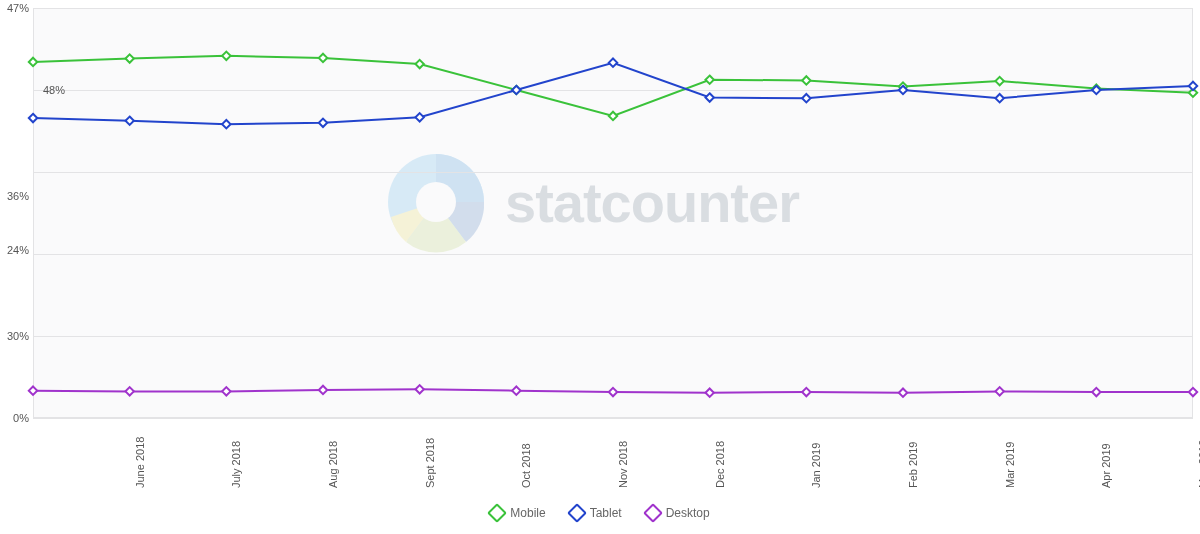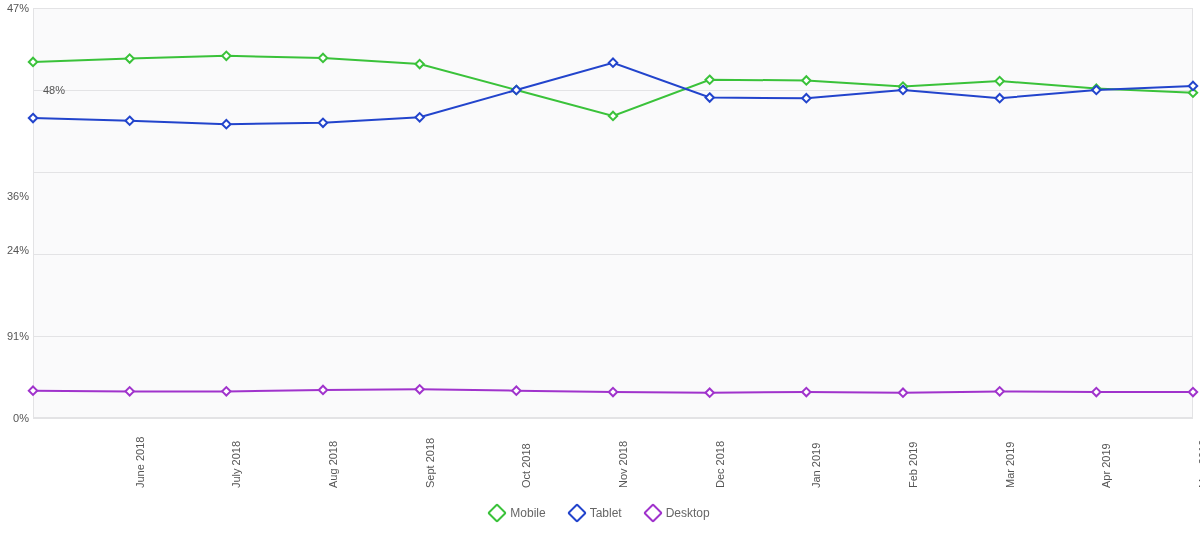--- a/index.html
+++ b/index.html
@@ -93,20 +93,31 @@
     letter-spacing: -1px;
   }
 </style>
 </head>
 <body>
 
 <div class="chart-wrap">
 
   <div class="plot-bg" id="plot-bg" style="left: 33px; top: 8px; width: 1160px; height: 410px;"></div>
 
+  <div class="watermark" id="watermark" style="left: 381px; top: 147.4px;">
+    <svg width="110" height="110" viewBox="0 0 110 110">
+      <circle cx="55" cy="55" r="48" fill="#5fb4e6"></circle>
+      <path d="M55 7 A48 48 0 0 1 103 55 L55 55 Z" fill="#3a8fd6"></path>
+      <path d="M55 55 L103 55 A48 48 0 0 1 85 95 Z" fill="#4879b8"></path>
+      <path d="M55 55 L85 95 A48 48 0 0 1 25 95 Z" fill="#b8d070"></path>
+      <path d="M55 55 L25 95 A48 48 0 0 1 10 70 Z" fill="#e8d95a"></path>
+      <circle cx="55" cy="55" r="20" fill="#fafafb"></circle>
+    </svg>
+    <span class="watermark-text">statcounter</span>
+  </div>
 
   <svg class="plot" id="plot-svg" width="1200" height="534" viewBox="0 0 1200 534">
       <line x1="33" x2="1193" y1="418.5" y2="418.5" class="grid-line"></line>
       <line x1="33" x2="1193" y1="336.5" y2="336.5" class="grid-line"></line>
       <line x1="33" x2="1193" y1="254.5" y2="254.5" class="grid-line"></line>
       <line x1="33" x2="1193" y1="172.5" y2="172.5" class="grid-line"></line>
       <line x1="33" x2="1193" y1="90.5" y2="90.5" class="grid-line"></line>
       <line x1="33" x2="1193" y1="8.5" y2="8.5" class="grid-line"></line>
       <path d="M33.0 62.0 L129.7 58.6 L226.3 55.8 L323.0 57.9 L419.7 64.0 L516.3 90.0 L613.0 116.0 L709.7 79.8 L806.3 80.4 L903.0 86.6 L999.7 81.1 L1096.3 88.6 L1193.0 92.7" class="series-line" stroke="#3ac23a"></path>
       <path d="M 33 57.78333333333329 L 37.2 61.98333333333329 L 33 66.1833333333333 L 28.8 61.98333333333329 Z" class="series-point" stroke="#3ac23a"></path>
@@ -147,21 +158,21 @@
       <path d="M 709.6666666666667 388.51666666666665 L 713.8666666666668 392.71666666666664 L 709.6666666666667 396.91666666666663 L 705.4666666666667 392.71666666666664 Z" class="series-point" stroke="#a033cc"></path>
       <path d="M 806.3333333333333 387.83333333333337 L 810.5333333333333 392.03333333333336 L 806.3333333333333 396.23333333333335 L 802.1333333333332 392.03333333333336 Z" class="series-point" stroke="#a033cc"></path>
       <path d="M 903 388.51666666666665 L 907.2 392.71666666666664 L 903 396.91666666666663 L 898.8 392.71666666666664 Z" class="series-point" stroke="#a033cc"></path>
       <path d="M 999.6666666666667 387.15000000000003 L 1003.8666666666668 391.35 L 999.6666666666667 395.55 L 995.4666666666667 391.35 Z" class="series-point" stroke="#a033cc"></path>
       <path d="M 1096.3333333333333 387.83333333333337 L 1100.5333333333333 392.03333333333336 L 1096.3333333333333 396.23333333333335 L 1092.1333333333332 392.03333333333336 Z" class="series-point" stroke="#a033cc"></path>
       <path d="M 1193 387.83333333333337 L 1197.2 392.03333333333336 L 1193 396.23333333333335 L 1188.8 392.03333333333336 Z" class="series-point" stroke="#a033cc"></path>
     </svg>
 
   <div id="y-labels">
       <div class="y-tick-label" style="left: 1px; top: 412px;">0%</div>
-      <div class="y-tick-label" style="left: 1px; top: 330px;">91%</div>
+      <div class="y-tick-label" style="left: 1px; top: 330px;">30%</div>
       <div class="y-tick-label" style="left: 1px; top: 244px;">24%</div>
       <div class="y-tick-label" style="left: 1px; top: 166px; margin-top: 24px;">36%</div>
       <div class="y-tick-label" style="left: 1px; top: 84px; padding-left: 36px;">48%</div>
       <div class="y-tick-label" style="left: 1px; top: 2px;">47%</div>
     </div>
   <div id="x-labels">
       <div class="x-tick-label" style="left: 133.667px; top: 488px;">June 2018</div>
       <div class="x-tick-label" style="left: 230.333px; top: 488px;">July 2018</div>
       <div class="x-tick-label" style="left: 327px; top: 488px;">Aug 2018</div>
       <div class="x-tick-label" style="left: 423.667px; top: 488px;">Sept 2018</div>

